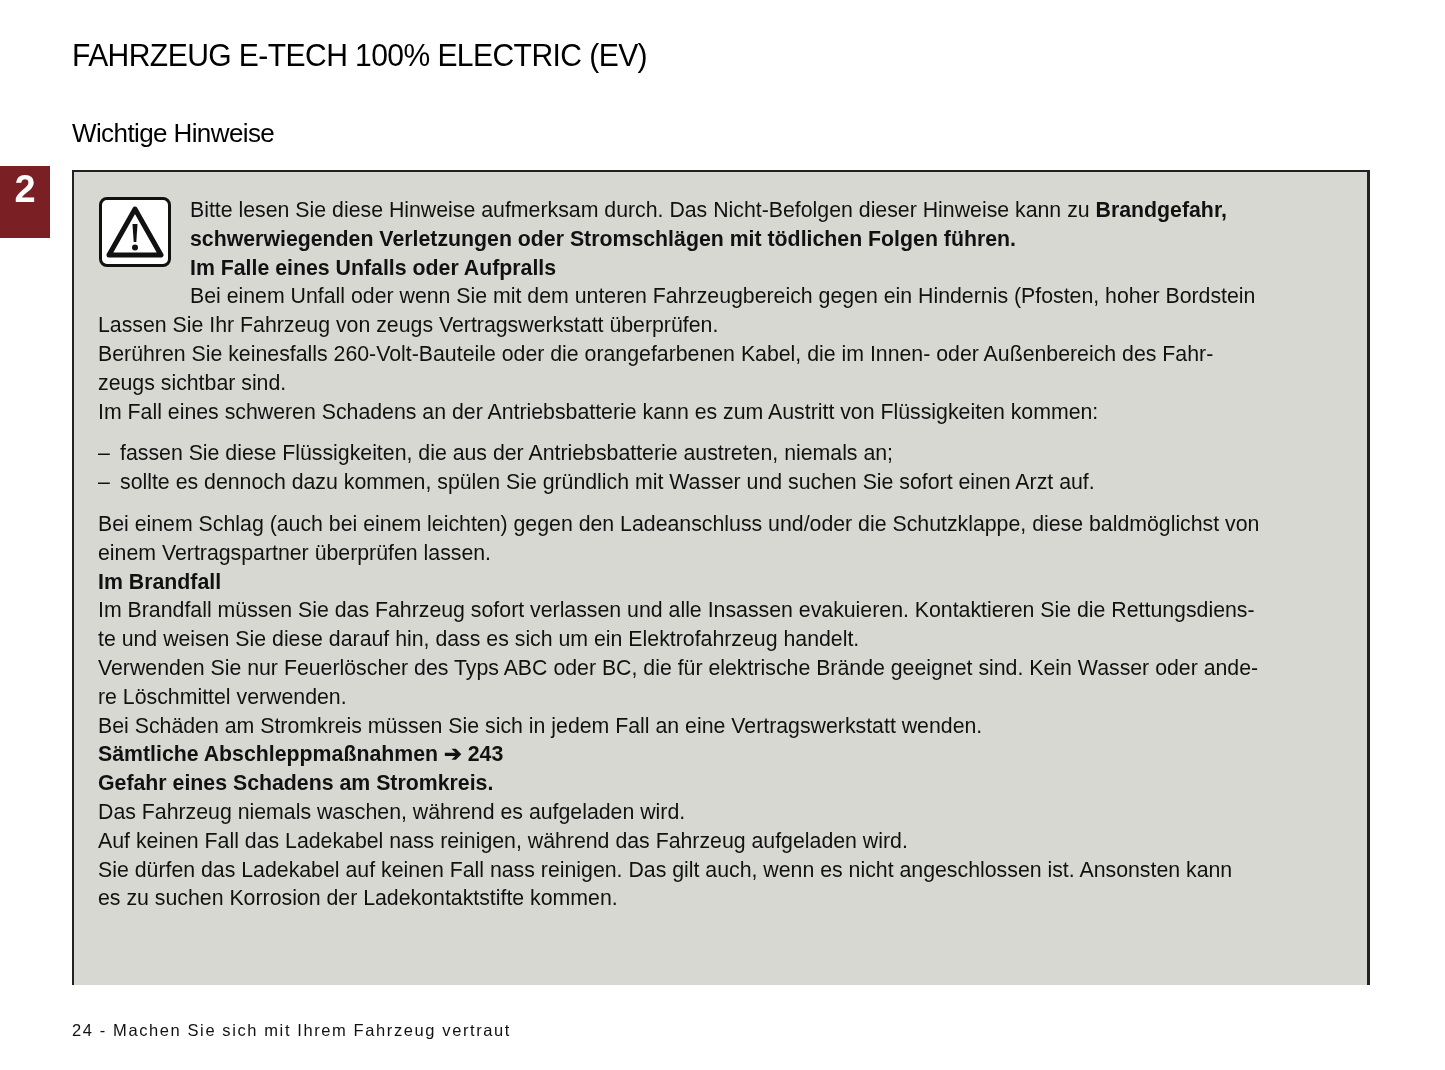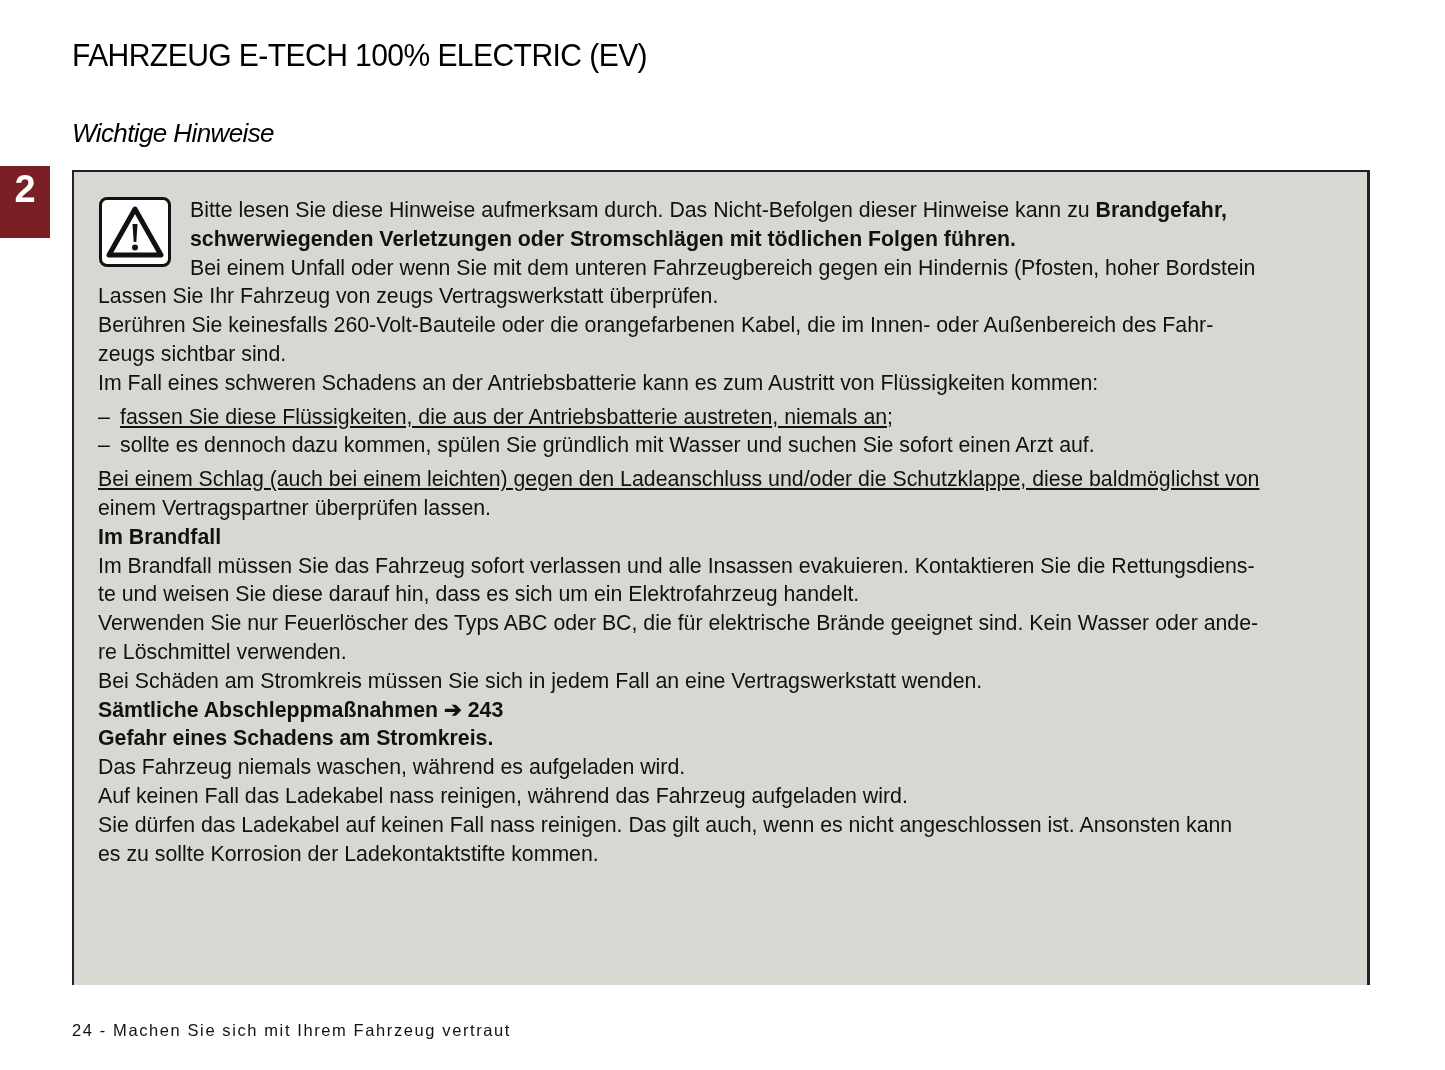--- a/index.html
+++ b/index.html
@@ -29,21 +29,20 @@
     }
     .section-title {
       position: absolute;
       left: 72px;
       top: 118px;
       font-size: 26px;
       letter-spacing: -0.6px;
       margin: 0;
       font-weight: normal;
       color: #000;
-      font-style: italic;
     }
     .chapter-tab {
       position: absolute;
       left: 0;
       top: 166px;
       width: 50px;
       height: 72px;
       background: #7a1f23;
       color: #ffffff;
       font-size: 38px;
@@ -85,21 +84,21 @@
       right: 22px;
       font-size: 21.3px;
       line-height: 28.8px;
       color: #111;
     }
     .line { white-space: nowrap; }
     .indent { padding-left: 92px; }
     .b { font-weight: bold; }
     .bullet { padding-left: 0; }
     .bullet .dash { display: inline-block; width: 22px; }
-    .gap-top { margin-top: 5px; text-decoration: underline; }
+    .gap-top { margin-top: 13px; }
     .footer {
       position: absolute;
       left: 72px;
       top: 1013px;
       font-size: 16.5px;
       letter-spacing: 1.6px;
       color: #111;
       margin-top: 8px;
     }
   </style>
@@ -120,20 +119,21 @@
       <path d="M26.5 19 L31.5 19 L30.3 37 L27.7 37 Z" fill="#111"></path>
       <circle cx="29" cy="42.5" r="3" fill="#111"></circle>
     </svg>
   </div>
 
   <div class="content">
     <div class="line indent">
       <span>Bitte lesen Sie diese Hinweise aufmerksam durch. Das Nicht-Befolgen dieser Hinweise kann zu </span><span class="b">Brandgefahr,</span>
     </div>
     <div class="line indent b">schwerwiegenden Verletzungen oder Stromschlägen mit tödlichen Folgen führen.</div>
+    <div class="line indent b">Im Falle eines Unfalls oder Aufpralls</div>
     <div class="line indent">Bei einem Unfall oder wenn Sie mit dem unteren Fahrzeugbereich gegen ein Hindernis (Pfosten, hoher Bordstein</div>
     <div class="line">Lassen Sie Ihr Fahrzeug von zeugs Vertragswerkstatt überprüfen.</div>
     <div class="line">Berühren Sie keinesfalls 260-Volt-Bauteile oder die orangefarbenen Kabel, die im Innen- oder Außenbereich des Fahr-</div>
     <div class="line">zeugs sichtbar sind.</div>
     <div class="line">Im Fall eines schweren Schadens an der Antriebsbatterie kann es zum Austritt von Flüssigkeiten kommen:</div>
 
     <div class="line bullet gap-top">
       <span class="dash">–</span><span>fassen Sie diese Flüssigkeiten, die aus der Antriebsbatterie austreten, niemals an;</span>
     </div>
     <div class="line bullet">
@@ -154,19 +154,19 @@
       <span>Sämtliche Abschleppmaßnahmen</span>
       <span>➔</span>
       <span>243</span>
     </div>
 
 
     <div class="line b">Gefahr eines Schadens am Stromkreis.</div>
     <div class="line">Das Fahrzeug niemals waschen, während es aufgeladen wird.</div>
     <div class="line">Auf keinen Fall das Ladekabel nass reinigen, während das Fahrzeug aufgeladen wird.</div>
     <div class="line">Sie dürfen das Ladekabel auf keinen Fall nass reinigen. Das gilt auch, wenn es nicht angeschlossen ist. Ansonsten kann</div>
-    <div class="line">es zu sollte Korrosion der Ladekontaktstifte kommen.</div>
+    <div class="line">es zu suchen Korrosion der Ladekontaktstifte kommen.</div>
   </div>
 </div>
 
 <div class="footer">
   <span>24</span><span> - </span><span>Machen Sie sich mit Ihrem Fahrzeug vertraut</span>
 </div>
 
 </body></html>

